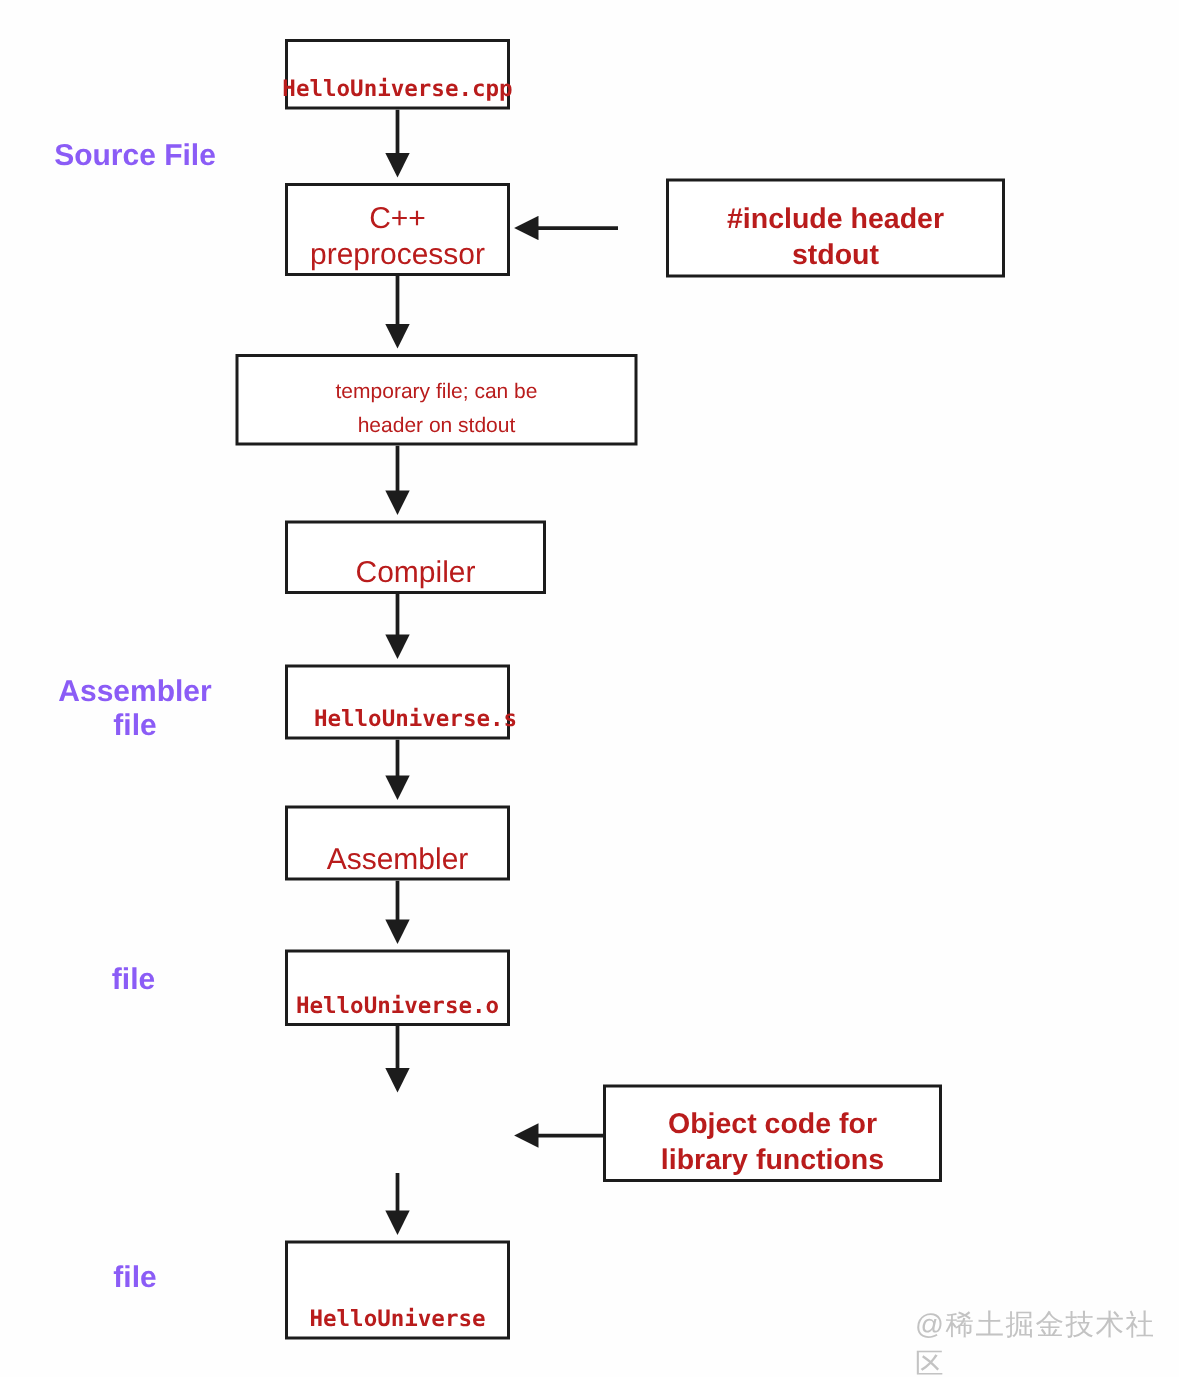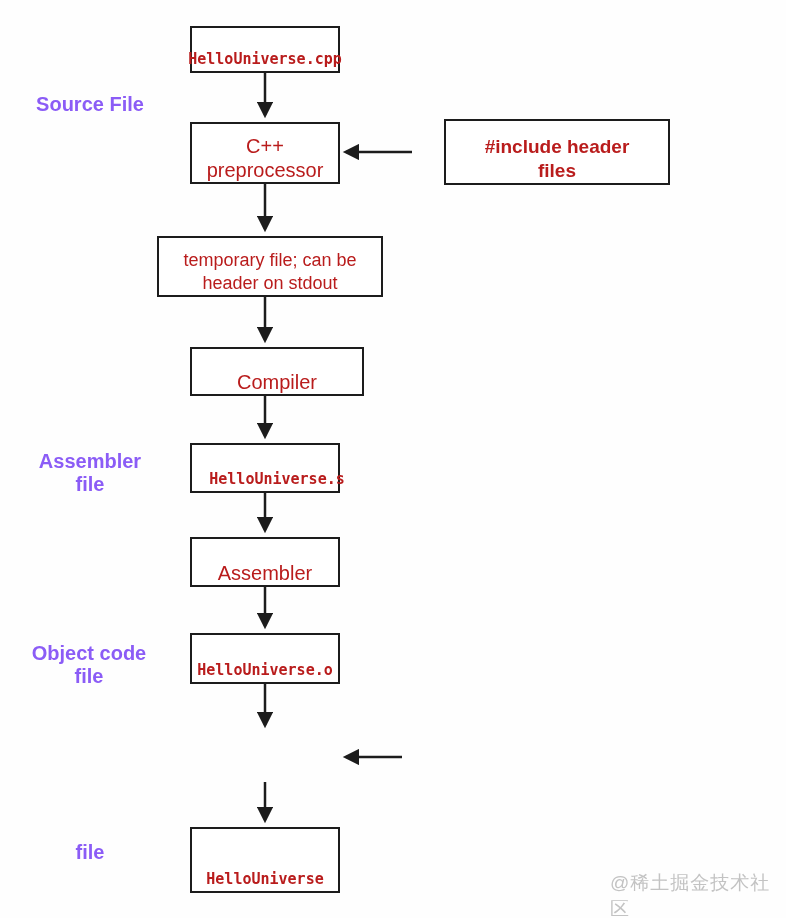--- a/index.html
+++ b/index.html
@@ -52,21 +52,21 @@
     position: absolute;
     text-align: center;
     font-weight: bold;
     font-size: 20px;
     line-height: 23px;
     color: #8b5cf6;
   }
   
   #box-cpp        { left: 190px; top: 26px;  width: 150px; height: 47px; }
   #box-preproc    { left: 190px; top: 122px; width: 150px; height: 62px; }
-  #box-temp       { left: 157px; top: 236px; width: 226px; height: 61px; font-size: 18px; line-height: 23px; }
+  #box-temp       { left: 157px; top: 236px; width: 268px; height: 61px; font-size: 14px; line-height: 23px; }
   #box-compiler   { left: 190px; top: 347px; width: 174px; height: 49px; }
   #box-sfile      { left: 190px; top: 443px; width: 150px; height: 50px; padding-left: 24px; }
   #box-assembler  { left: 190px; top: 537px; width: 150px; height: 50px; }
   #box-ofile      { left: 190px; top: 633px; width: 150px; height: 51px; }
   #box-linker     { left: 190px; top: 732px; width: 150px; height: 50px; }
   #box-exe        { left: 190px; top: 827px; width: 150px; height: 66px; }
   
   #box-headers    { left: 412px; top: 119px; width: 226px; height: 66px; margin-left: 32px; }
   #box-libs       { left: 402px; top: 723px; width: 226px; height: 65px; }
   
@@ -138,35 +138,38 @@
     <span>HelloUniverse.o</span>
   </div>
 
 
   <div class="node mono" id="box-exe">
     <span>HelloUniverse</span>
   </div>
 
   <div class="node bold-sans" id="box-headers">
     <span>#include header</span>
-    <span>files</span>
+    <span>stdout</span>
   </div>
 
+  <div class="node bold-sans" id="box-libs">
+    <span>Object code for</span>
+    <span>library functions</span>
+  </div>
 
   <div class="stage-label" id="label-source">
     <div>Source File</div>
   </div>
 
   <div class="stage-label" id="label-assembler">
     <div>Assembler</div>
     <div>file</div>
   </div>
 
   <div class="stage-label" id="label-object">
-    <div>Object code</div>
     <div>file</div>
   </div>
 
   <div class="stage-label" id="label-executable">
     <div>file</div>
   </div>
 
   <div id="watermark">@稀土掘金技术社区</div>
 
 </div>

